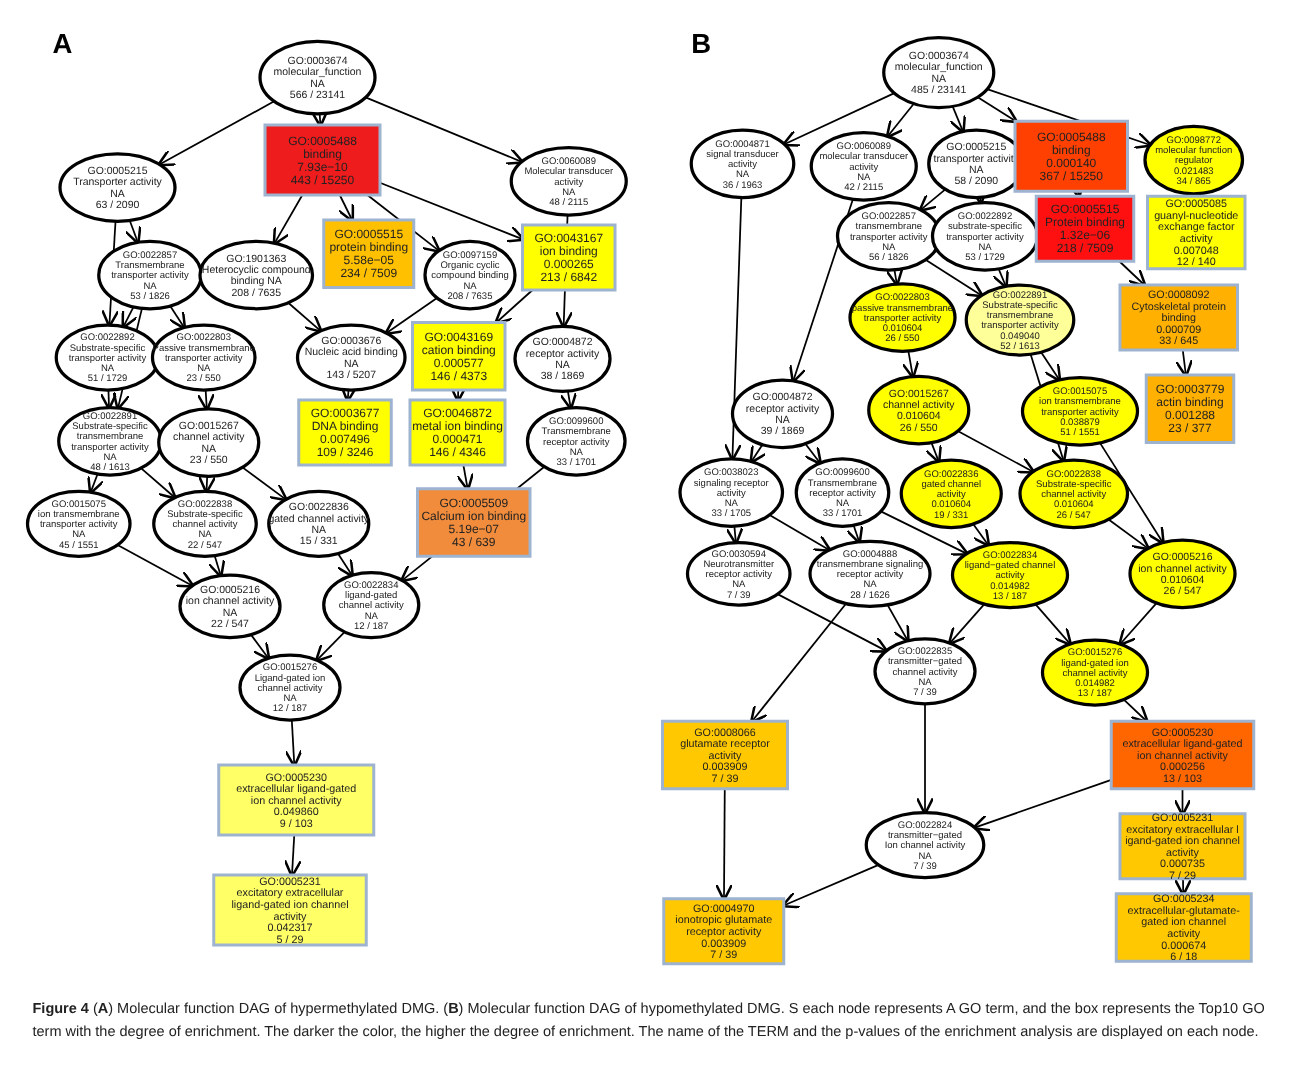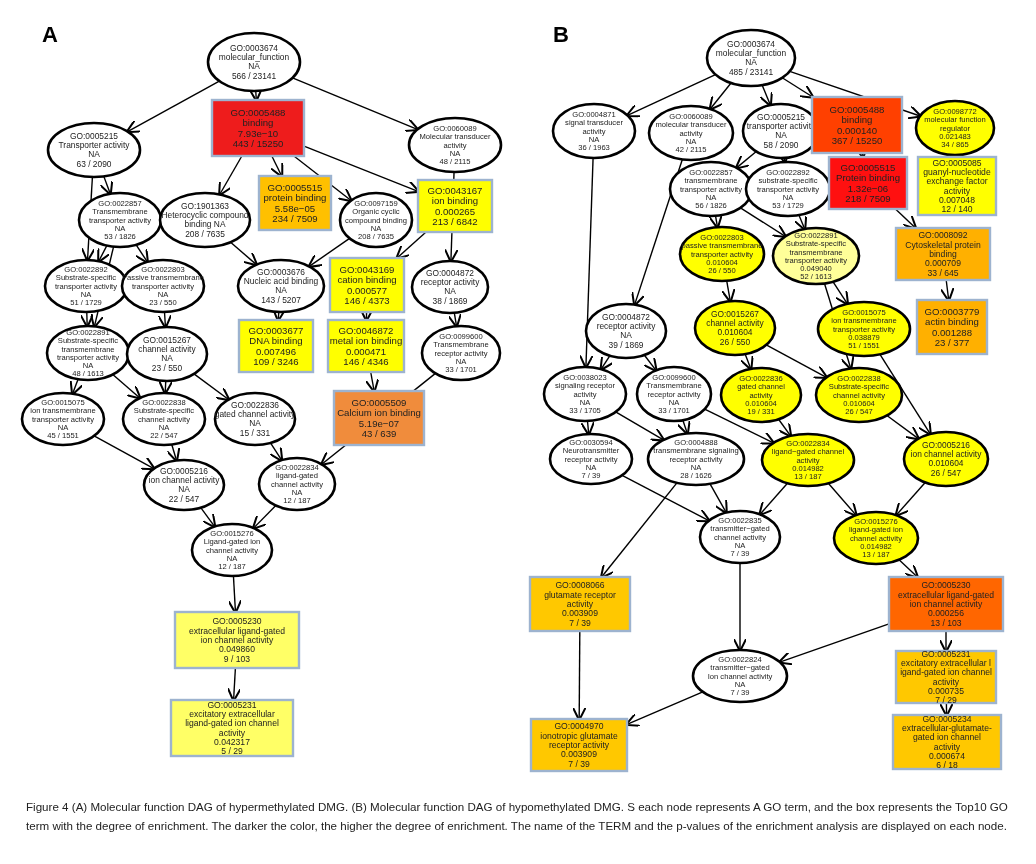--- a/index.html
+++ b/index.html
@@ -1,19 +1,19 @@
 <!DOCTYPE html>
 <html><head>
 <meta charset="utf-8">
 <style>
   html, body { margin: 0; padding: 0; background: #ffffff; }
   body { width: 1036px; height: 864px; position: relative; overflow: hidden; font-family: "Liberation Sans", sans-serif; }
   #figure { position: absolute; left: 0; top: 0; width: 1036px; height: 780px; }
   #caption { position: absolute; left: 26px; top: 797px; width: 990px; font-family: "Liberation Sans", sans-serif; font-size: 11.6px; line-height: 19px; color: #222; }
-  #caption b { font-weight: normal; }
+  #caption b { font-weight: bold; }
   .panel-label { font-family: "Liberation Sans", sans-serif; font-weight: bold; font-size: 22px; fill: #000; }
   .node-text { font-family: "Liberation Sans", sans-serif; fill: #222; }
   .edge { stroke: #000; stroke-width: 1.4; fill: none; }
 </style>
 </head>
 <body>
 
 <svg id="figure" width="1036" height="780" viewBox="0 0 1036 780" xmlns="http://www.w3.org/2000/svg">
   <defs>
     <marker id="arrow" viewBox="0 0 10 10" refX="9" refY="5" markerWidth="9" markerHeight="9" orient="auto-start-reverse">

